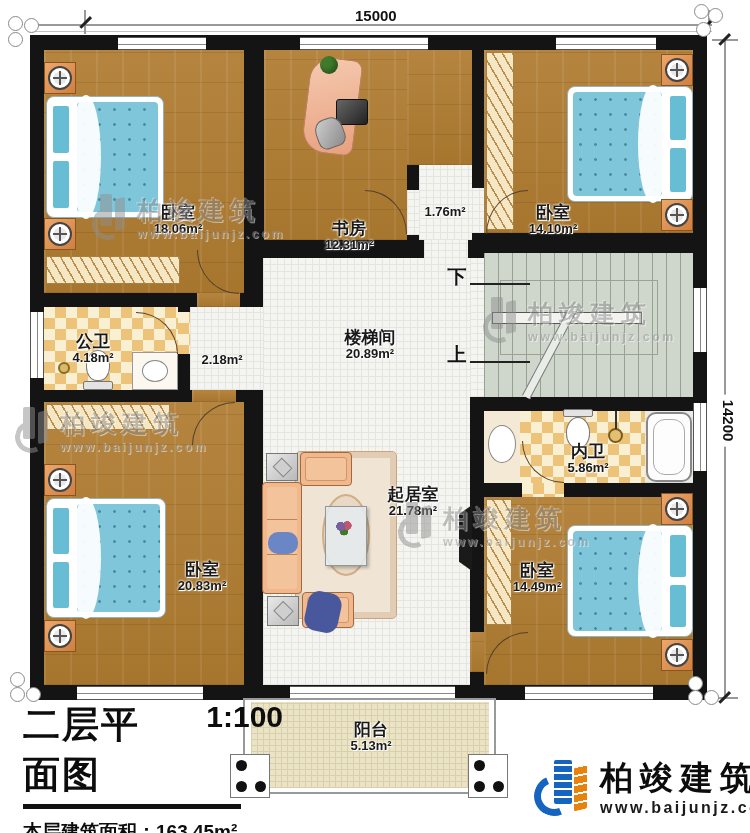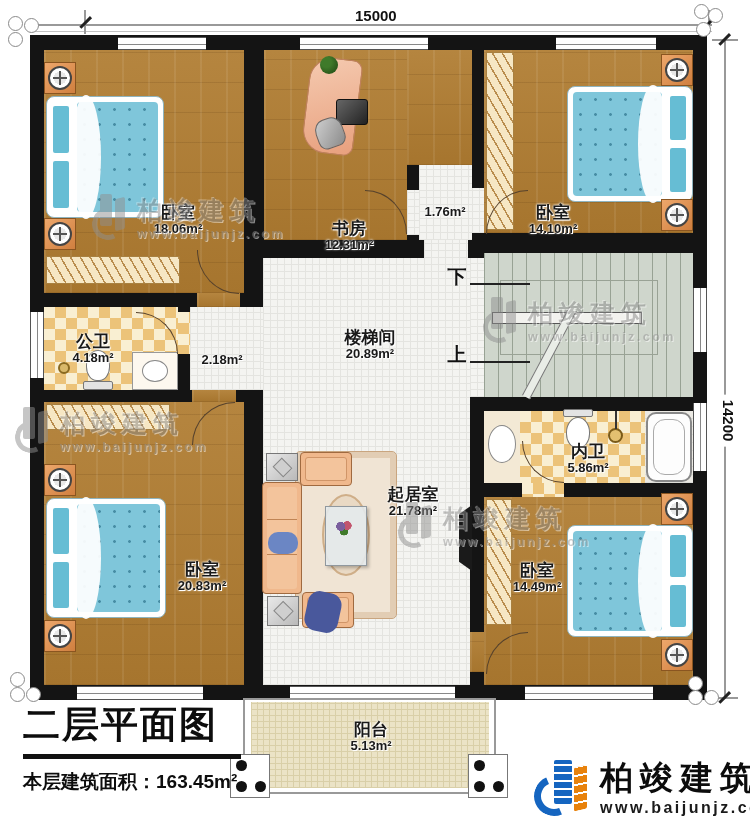--- a/index.html
+++ b/index.html
@@ -389,20 +389,21 @@
   </div>
   <div class="abs" style="left:686px;top:676px;width:40px;height:32px;">
     <span class="cc" style="left:2px;top:0;"></span>
       <span class="cc" style="left:18px;top:14px;"></span>
       <span class="cc" style="left:2px;top:14px;"></span>
   </div>
 
   <div class="abs" style="left:23px;top:700px;width:260px;">
     <div style="display:flex;align-items:flex-start;gap:36px;">
       <span class="tb-title">二层平面图</span>
+      <span class="tb-scale">1:100</span>
     </div>
     <div style="width:218px;height:5px;background:#111;margin-top:4px;"></div>
     <div class="tb-line" style="margin-top:10px;">
       <span>本层建筑面积：</span><span>163.45m²</span>
     </div>
 
   </div>
 
   <div class="abs logo" style="left:534px;top:760px;">
     <span class="lg-mark">

